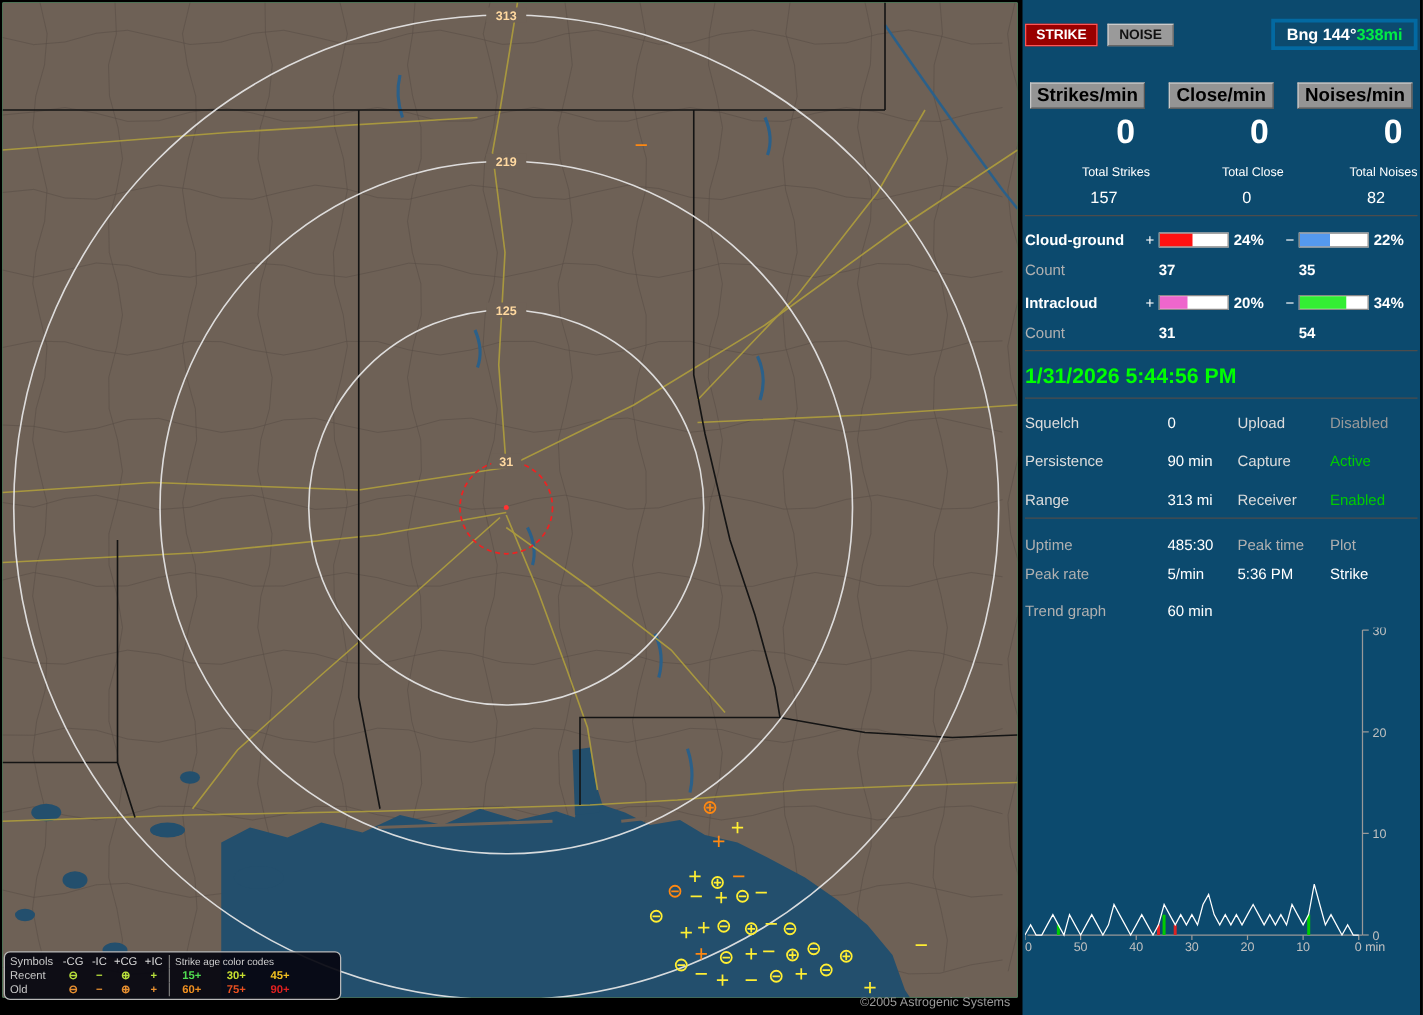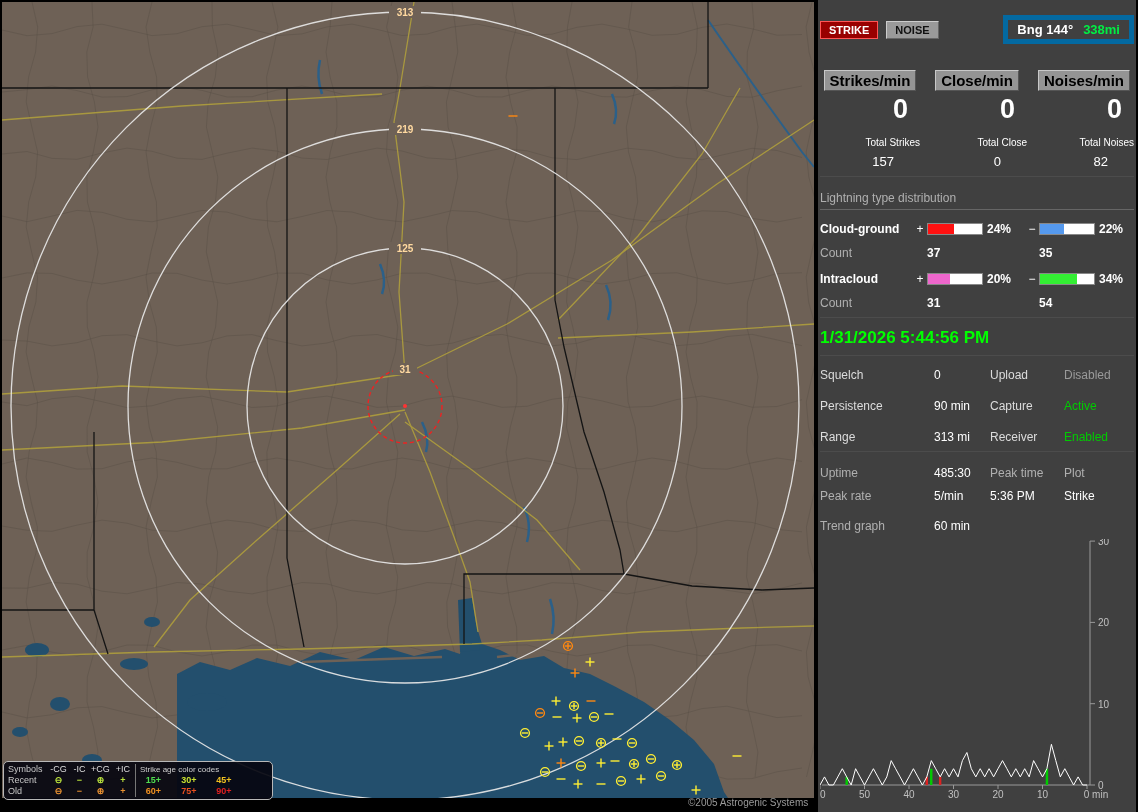--- a/index.html
+++ b/index.html
@@ -17,28 +17,28 @@
   .lg-row{display:grid;grid-template-columns:40px 21px 21px 21px 24px 36px 36px 34px;
     line-height:11px;align-items:center;}
   .lg-c{text-align:center;}
   .lg-age-head{grid-column:6/9;color:#cfcfcf;font-size:8px;white-space:nowrap;border-left:1px solid #777;padding-left:4px;}
   .lg-age{text-align:center;font-weight:bold;}
   .lg-age.first{border-left:1px solid #777;}
   .lg-sym{font-weight:bold;text-align:center;}
   .lg-label{color:#c8c8c8;}
 
   
-  #panel{position:absolute;left:818px;top:0;width:318px;height:812px;background:#404040;color:#fff;font-size:12px;}
+  #panel{position:absolute;left:818px;top:0;width:318px;height:812px;background:#0c4a6e;color:#fff;font-size:12px;}
   .divider{border-top:1px solid #4c4c4c;margin:7px 2px 0 2px;}
 
   .hdr-row{display:flex;align-items:center;margin:15px 2px 0 2px;}
   .btn{font-size:11px;font-weight:bold;padding:2px 8px;margin-right:8px;cursor:default;}
   .btn-strike{background:#990000;color:#fff;border:1px solid #ff5555;}
   .btn-noise{background:#9a9a9a;color:#111;border:1px solid #666;border-top-color:#ccc;border-left-color:#ccc;}
-  .bng-box{margin-left:auto;display:flex;align-items:center;gap:10px;border:5px solid #0369a1;
+  .bng-box{margin-left:auto;display:flex;align-items:center;border:3px solid #0369a1;
     padding:2px 9px;font-size:13px;font-weight:bold;justify-content:flex-end;}
   .bng-val{color:#00ee44;}
 
   .cnt-grid{display:grid;grid-template-columns:100px 100px 100px;column-gap:7px;margin:26px 2px 0 2px;}
   .chip{display:inline-block;background:#949494;color:#000;font-size:15px;font-weight:bold;
     padding:1px 5px;border:1px solid #c8c8c8;border-bottom-color:#555;border-right-color:#555;}
   .cnt-col{text-align:center;}
   .bignum{font-size:27px;font-weight:bold;color:#fff;text-align:right;padding-right:12px;margin-top:3px;}
   .tot-grid{display:grid;grid-template-columns:100px 100px 100px;column-gap:7px;margin:12px 2px 0 2px;}
   .tot-label{text-align:right;font-size:10px;}
@@ -378,21 +378,20 @@
           <div class="tot-label">Total Close</div>
            <div class="tot-val">0</div>
         </div>
       <div>
           <div class="tot-label">Total Noises</div>
            <div class="tot-val">82</div>
         </div>
     </div>
 
     <div class="divider"></div>
-    <div class="dist-title">Lightning type distribution</div>
 
     <div class="dist-row">
       <span class="d-label">Cloud-ground</span>
       <span class="d-sign">+</span>
       <span class="d-bar">
           <span class="d-fill" id="bar-0-plus" style="background: rgb(255, 17, 17); width: 48%;"></span>
         </span>
       <span class="d-pct">24%</span>
       <span class="d-sign">−</span>
       <span class="d-bar">

